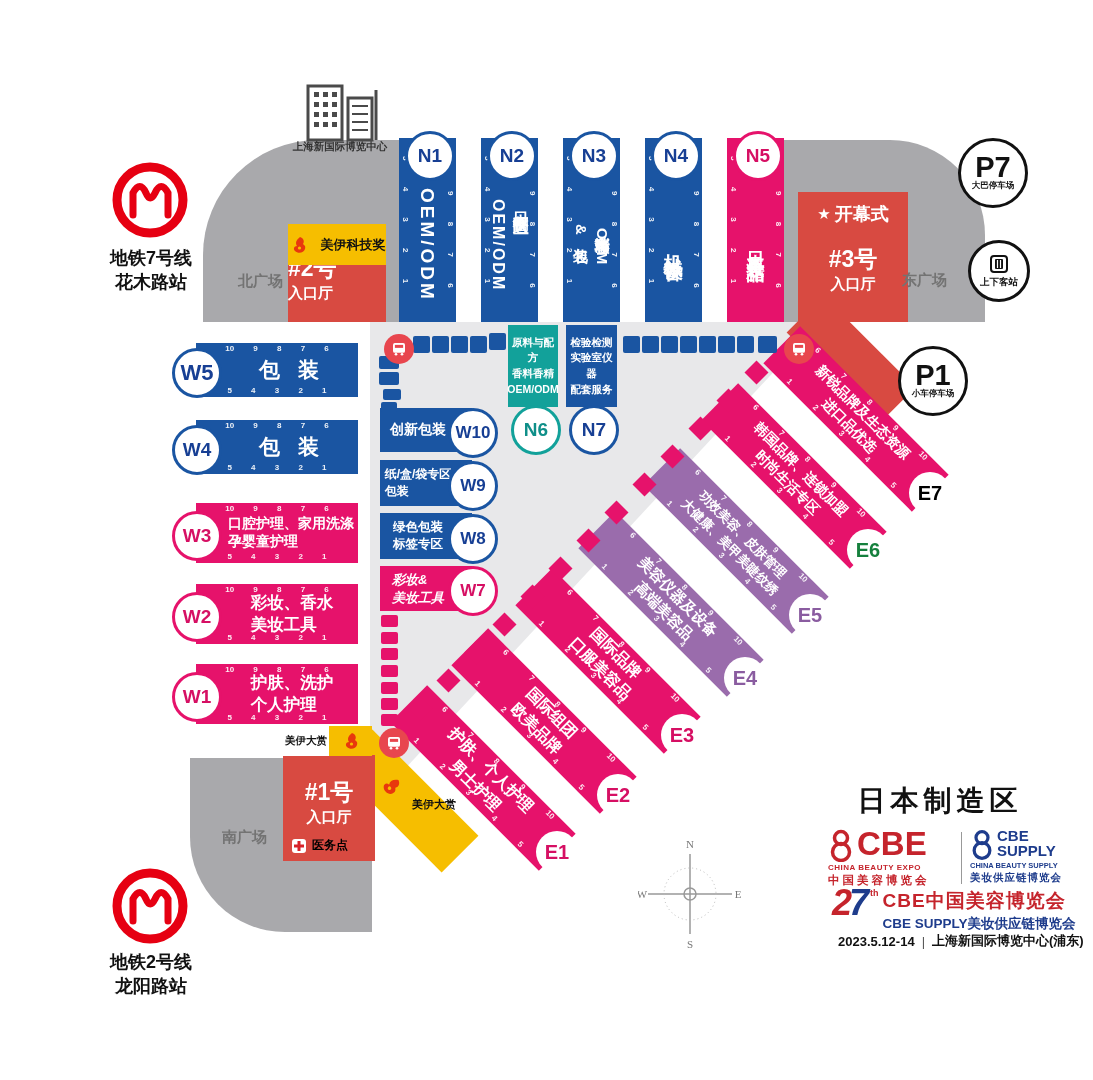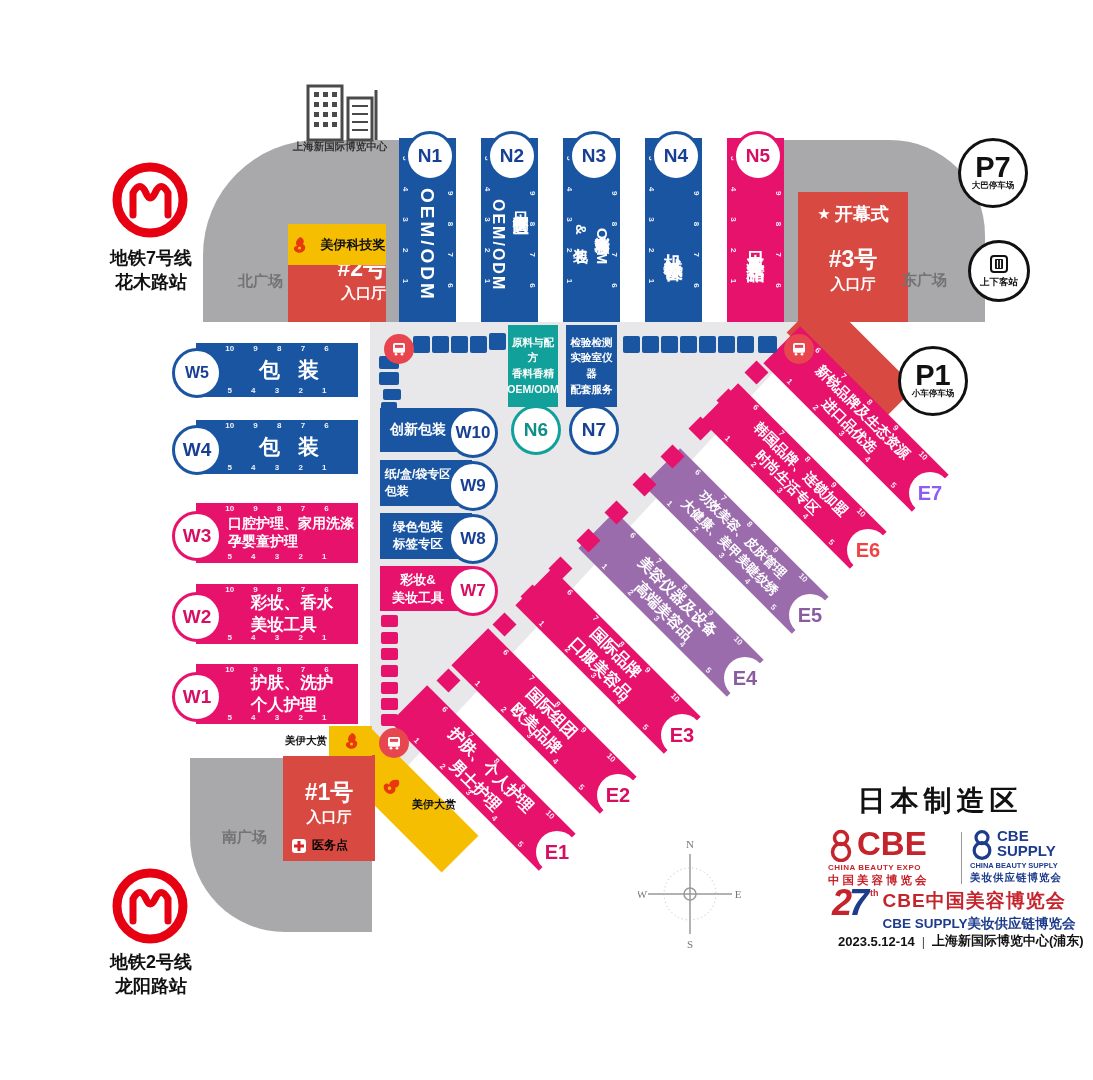--- a/index.html
+++ b/index.html
@@ -100,21 +100,21 @@
   </svg>
   <div class="abs" style="left:284px;top:140px;width:112px;font-size:10.5px;font-weight:600;color:#333;text-align:center;z-index:5;">上海新国际博览中心</div>
 
   <div class="award" style="left:288px;top:192px;width:98px;height:41px;gap:12px;margin-top:32px;">
     <svg width="20" height="20" viewBox="0 0 20 20">
       <path d="M11 2 C7 5 6 8 8 11 C5 11 4 14 6 16 C9 19 15 18 16 14 C17 11 15 10 14 9 C16 6 14 3 11 2 Z" fill="#e8380d"></path>
       <circle cx="10.5" cy="13" r="1.6" fill="#f6be00"></circle>
     </svg>
     <span style="font-size:13px;font-weight:800;color:#111;">美伊科技奖</span>
   </div>
-  <div class="abs redblk" style="left:288px;top:233px;width:98px;height:89px;display:flex;flex-direction:column;align-items:flex-end;justify-content:center;z-index:3;">
+  <div class="abs redblk" style="left:288px;top:233px;width:98px;height:89px;display:flex;flex-direction:column;align-items:flex-start;justify-content:center;z-index:3;">
     <div class="ehno">#2号</div>
     <div class="ehhall">入口厅</div>
   </div>
 
   <div class="abs redblk" style="left:798px;top:192px;width:110px;height:130px;display:flex;flex-direction:column;align-items:center;z-index:3;">
     <div style="margin-top:10px;display:flex;align-items:center;gap:4px;color:#fff;font-weight:800;font-size:18px;">
       <span style="font-size:15px;">★</span>
       <span>开幕式</span>
     </div>
     <div class="ehno" style="margin-top:18px;">#3号</div>
@@ -199,21 +199,21 @@
 实验室仪器
 配套服务</div>
   </div>
   <div class="circle cblue" style="left:569px;top:405px;width:44px;height:44px;font-size:19px;">N7</div>
 
   <div class="bar blue" style="left:196px;top:343px;width:162px;height:54px;">
     <div class="numsrow" style="top:2px;">10 9 8 7 6</div>
     <div class="pre" style="font-size:21px;letter-spacing:6px;padding-left:30px;">包 装</div>
     <div class="numsrow" style="bottom:2px;">5 4 3 2 1</div>
   </div>
-  <div class="circle cblue" style="left:172px;top:348px;width:44px;height:44px;font-size:16px;">W5</div>
+  <div class="circle cblue" style="left:172px;top:348px;width:44px;height:44px;font-size:22px;">W5</div>
 
   <div class="bar blue" style="left:196px;top:420px;width:162px;height:54px;">
     <div class="numsrow" style="top:2px;">10 9 8 7 6</div>
     <div class="pre" style="font-size:21px;letter-spacing:6px;padding-left:30px;">包 装</div>
     <div class="numsrow" style="bottom:2px;">5 4 3 2 1</div>
   </div>
   <div class="circle cblue" style="left:172px;top:425px;width:44px;height:44px;font-size:19px;">W4</div>
 
   <div class="bar pink" style="left:196px;top:503px;width:162px;height:60px;">
     <div class="numsrow" style="top:2px;">10 9 8 7 6</div>
@@ -250,21 +250,21 @@
   </div>
   <div class="circle cblue" style="left:448px;top:461px;width:44px;height:44px;font-size:17px;">W9</div>
 
   <div class="bar blue" style="left:380px;top:513px;width:92px;height:46px;z-index:3;">
     <div class="pre" style="font-size:12.5px;padding-right:16px;text-align:left;">绿色包装
 标签专区</div>
   </div>
   <div class="circle cblue" style="left:448px;top:514px;width:44px;height:44px;font-size:17px;">W8</div>
 
   <div class="bar pink" style="left:380px;top:566px;width:92px;height:45px;z-index:3;">
-    <div class="pre" style="font-size:13px;padding-right:16px;text-align:center;">彩妆&amp;
+    <div class="pre" style="font-size:13px;padding-right:16px;text-align:left;font-style:italic;">彩妆&amp;
 美妆工具</div>
   </div>
   <div class="circle cpink" style="left:448px;top:566px;width:44px;height:44px;font-size:17px;">W7</div>
 
   <div class="bar pink ebar" style="left:378px;top:752px;width:210px;height:52px;">
     <div class="numsrow" style="top:1px;word-spacing:30px;">6 7 8 9 10</div>
     <div class="pre" style="font-size:16px;">护肤、个人护理
 男士护理</div>
     <div class="numsrow" style="bottom:1px;word-spacing:30px;">1 2 3 4 5</div>
   </div>
@@ -301,29 +301,29 @@
     <div class="numsrow" style="bottom:1px;word-spacing:30px;">1 2 3 4 5</div>
   </div>
   <div class="circle cnob" style="left:789px;top:594px;width:42px;height:42px;font-size:20px;color:#8a5ca0;">E5</div>
 
   <div class="bar pink ebar" style="left:689px;top:450px;width:210px;height:52px;">
     <div class="numsrow" style="top:1px;word-spacing:30px;">6 7 8 9 10</div>
     <div class="pre" style="font-size:14px;">韩国品牌、连锁加盟
 时尚生活专区</div>
     <div class="numsrow" style="bottom:1px;word-spacing:30px;">1 2 3 4 5</div>
   </div>
-  <div class="circle cnob" style="left:847px;top:529px;width:42px;height:42px;font-size:20px;color:#ef4444;">E6</div>
+  <div class="circle cnob" style="left:847px;top:529px;width:42px;height:42px;font-size:20px;color:#15803d;">E6</div>
 
   <div class="bar pink ebar" style="left:751px;top:393px;width:210px;height:52px;">
     <div class="numsrow" style="top:1px;word-spacing:30px;">6 7 8 9 10</div>
     <div class="pre" style="font-size:14px;">新锐品牌及生态资源
 进口品优选</div>
     <div class="numsrow" style="bottom:1px;word-spacing:30px;">1 2 3 4 5</div>
   </div>
-  <div class="circle cnob" style="left:909px;top:472px;width:42px;height:42px;font-size:20px;color:#8b5cf6;">E7</div>
+  <div class="circle cnob" style="left:909px;top:472px;width:42px;height:42px;font-size:20px;color:#000000;">E7</div>
 
   <div class="sb" style="left:413px;top:336px;width:17px;height:17px;"></div>
   <div class="sb" style="left:432px;top:336px;width:17px;height:17px;"></div>
   <div class="sb" style="left:451px;top:336px;width:17px;height:17px;"></div>
   <div class="sb" style="left:470px;top:336px;width:17px;height:17px;"></div>
   <div class="sb" style="left:489px;top:333px;width:17px;height:17px;"></div>
   <div class="sb" style="left:623px;top:336px;width:17px;height:17px;"></div>
   <div class="sb" style="left:642px;top:336px;width:17px;height:17px;"></div>
   <div class="sb" style="left:661px;top:336px;width:17px;height:17px;"></div>
   <div class="sb" style="left:680px;top:336px;width:17px;height:17px;"></div>

